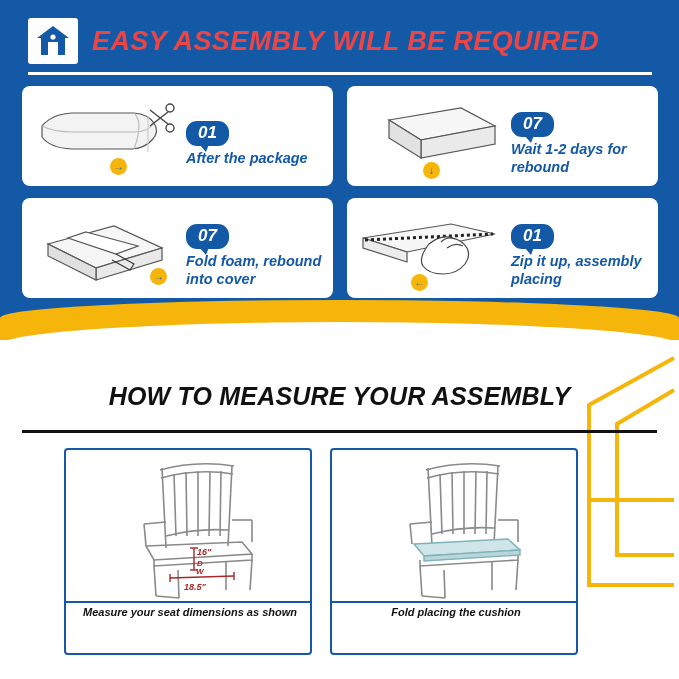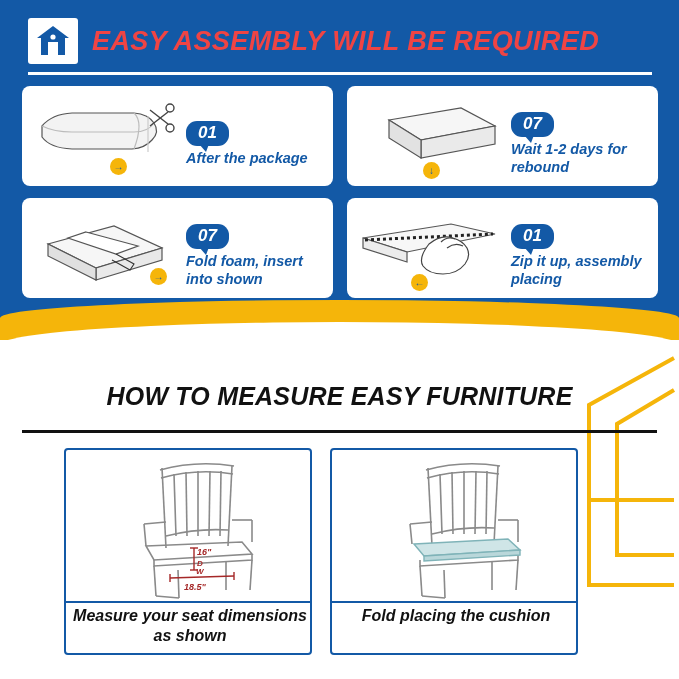--- a/index.html
+++ b/index.html
@@ -222,21 +222,21 @@
     width: 244px;
     height: 2px;
     background: #1359a6;
   }
   .m-caption {
     position: absolute;
     left: 0; top: 156px;
     width: 248px;
     text-align: center;
     color: #111111;
-    font-size: 16px;
+    font-size: 11px;
     font-weight: bold;
     font-style: italic;
     line-height: 1.25;
   }
 </style>
 </head>
 <body>
 
 <div class="blue-panel"></div>
 <div class="wave-yellow"></div>
@@ -330,21 +330,21 @@
           <g stroke="#333" stroke-width="1.1" fill="none">
             <path d="M86 50 L104 60 L100 66 L82 56"></path>
           </g>
         </svg>
         <div class="arrow-dot" style="left:120px; top:64px;">
             <span>→</span>
           </div>
       </div>
       <div class="card-text">
         <div class="step-badge">07</div>
-        <div class="step-label">Fold foam, insert into shown</div>
+        <div class="step-label">Fold foam, rebound into cover</div>
       </div>
     </div>
 
     <div class="card">
       <div class="card-art">
         <svg width="152" height="88" viewBox="0 0 152 88">
           <g stroke="#555" stroke-width="1.2" fill="#f7f7f7">
             <path d="M8 34 L96 20 L140 30 L52 48 Z"></path>
             <path d="M8 34 L8 44 L52 58 L52 48 Z" fill="#ececec"></path>
           </g>
@@ -361,21 +361,21 @@
       </div>
       <div class="card-text">
         <div class="step-badge">01</div>
         <div class="step-label">Zip it up, assembly placing</div>
       </div>
     </div>
 
   </div>
 </div>
 
-<div class="measure-title">HOW TO MEASURE EASY FURNITURE</div>
+<div class="measure-title">HOW TO MEASURE YOUR ASSEMBLY</div>
 <div class="measure-rule"></div>
 
 <div class="measure-cards">
 
   <div class="m-card">
     <svg class="m-art" viewBox="0 0 244 150">
       <g fill="none" stroke="#8a8a8a" stroke-width="1.6">
 
         <path d="M96 18 L100 98"></path>
         <path d="M166 16 L162 96"></path>

